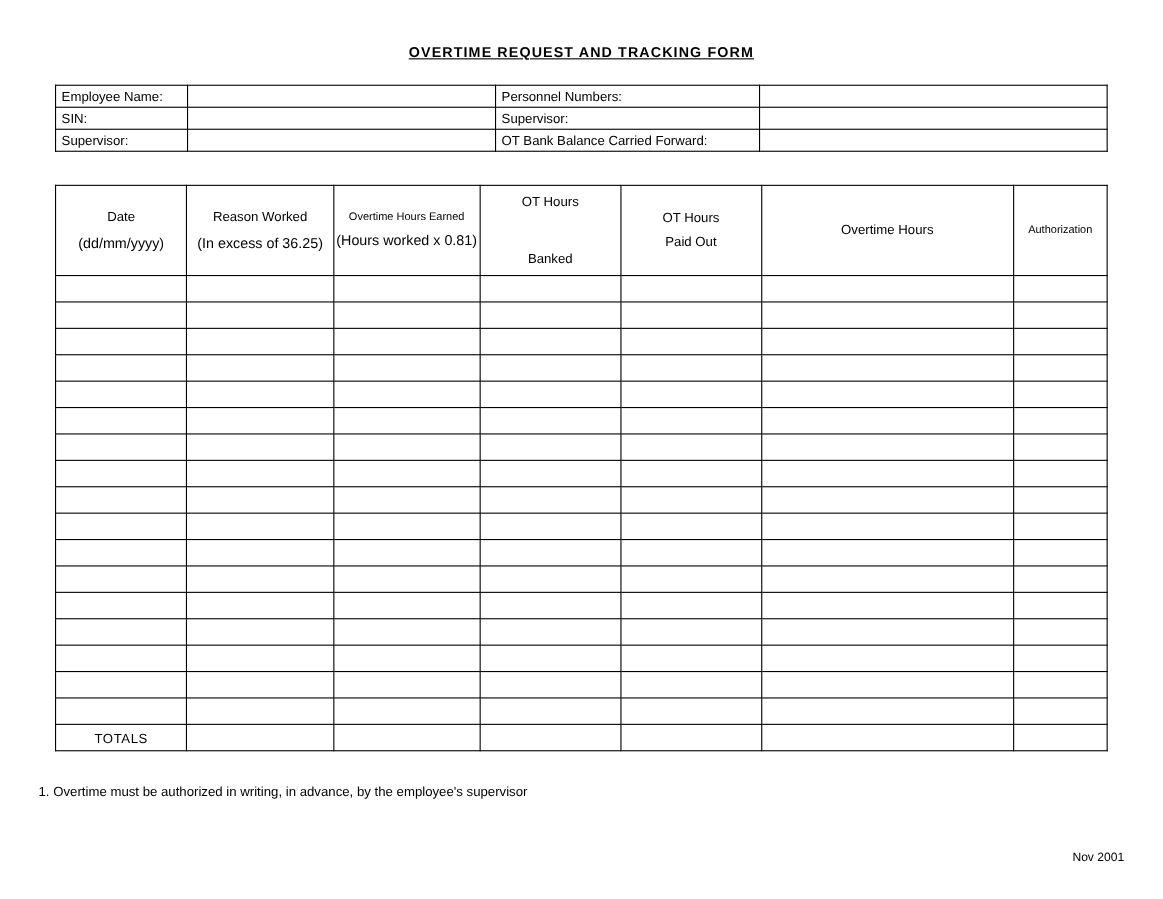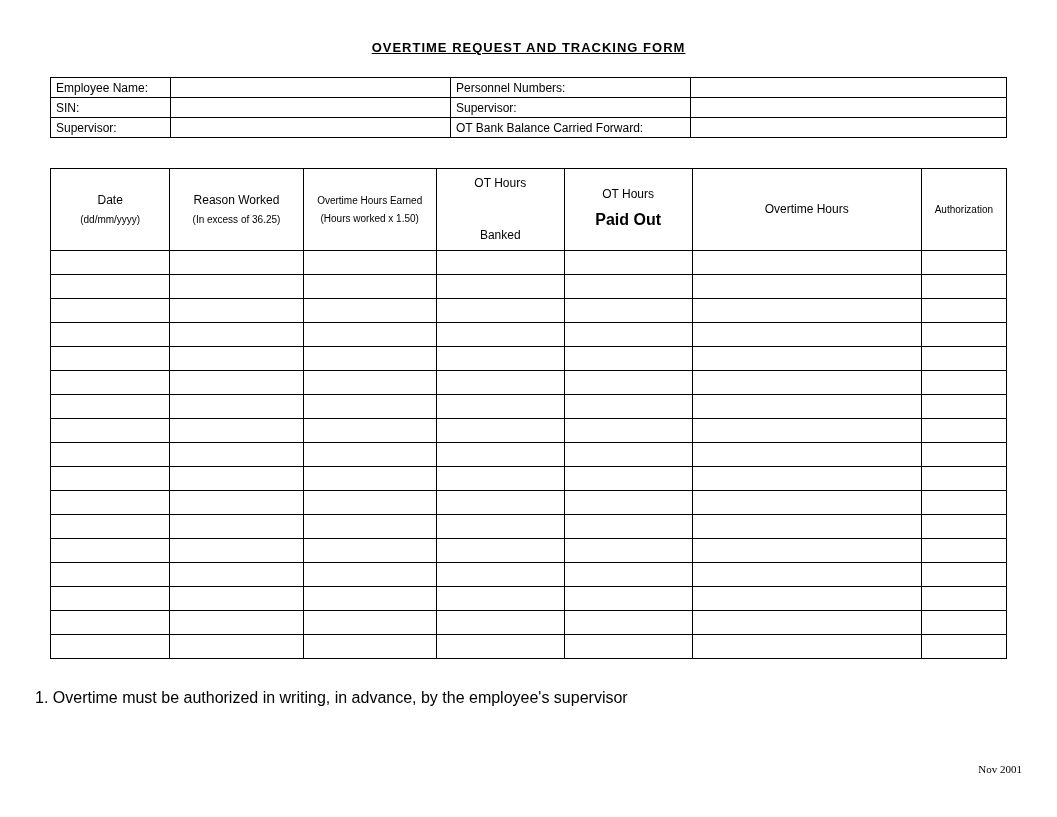--- a/index.html
+++ b/index.html
@@ -58,21 +58,21 @@
       text-align: center;
     }
     .tracking-table th {
       font-weight: normal;
       font-size: 12px;
       padding: 4px 2px;
       height: 52px;
       line-height: 1.8;
     }
     .tracking-table th .sub {
-      font-size: 10px;
+      font-size: 13px;
       display: block;
     }
     .tracking-table th.small {
       font-size: 10px;
       margin-left: 40px;
     }
     .tracking-table td {
       height: 24px;
     }
     .tracking-table .col-date { width: 112px; text-align: center; }
@@ -80,30 +80,29 @@
     .tracking-table .col-earned { width: 125px; }
     .tracking-table .col-banked { width: 120px; }
     .tracking-table .col-paid { width: 120px; }
     .tracking-table .col-reason { width: 215px; }
     .tracking-table .col-auth { width: 80px; }
     .totals-cell {
       font-size: 12px;
       letter-spacing: 0.5px;
     }
     .note {
-      font-size: 16px;
+      font-size: 12px;
       margin-top: 16px;
       margin-left: -15px;
     }
     .footer-date {
       position: absolute;
-      bottom: 42px;
+      bottom: 31px;
       right: 35px;
       font-size: 11px;
-      font-family: Liberation Serif, serif;
     }
   </style>
 </head>
 <body>
 
 <div class="title">OVERTIME  REQUEST  AND  TRACKING  FORM</div>
 
 <table class="info-table">
   <tbody>
       <tr>
@@ -133,29 +132,29 @@
       <th class="col-date">
         <span>Date</span>
         <span class="sub">(dd/mm/yyyy)</span>
       </th>
       <th class="col-hours">
         <span>Reason Worked</span>
         <span class="sub">(In excess of 36.25)</span>
       </th>
       <th class="col-earned small">
         <span>Overtime Hours Earned</span>
-        <span class="sub">(Hours worked x 1.50)</span>
+        <span class="sub">(Hours worked x 0.81)</span>
       </th>
       <th class="col-banked">
         <span>OT Hours</span>
         <span class="sub" style="font-size:12px;margin-top:30px;">Banked</span>
       </th>
       <th class="col-paid">
         <span>OT Hours</span>
-        <span class="sub" style="font-size:16px;font-weight:bold;">Paid Out</span>
+        <span class="sub" style="font-size:12px;">Paid Out</span>
       </th>
       <th class="col-reason">Overtime Hours</th>
       <th class="col-auth small">Authorization</th>
     </tr>
   </thead>
   <tbody>
     <tr>
         <td></td>
         <td></td>
         <td></td>
@@ -301,18 +300,27 @@
       </tr>
     <tr>
         <td></td>
         <td></td>
         <td></td>
         <td></td>
         <td></td>
         <td></td>
         <td></td>
       </tr>
+    <tr>
+      <td class="totals-cell">TOTALS</td>
+      <td></td>
+        <td></td>
+        <td></td>
+        <td></td>
+        <td></td>
+        <td></td>
+    </tr>
   </tbody>
 </table>
 
 <div class="note">1. Overtime must be authorized in writing, in advance, by the employee's supervisor</div>
 
 <div class="footer-date">Nov 2001</div>
 
 </body></html>

